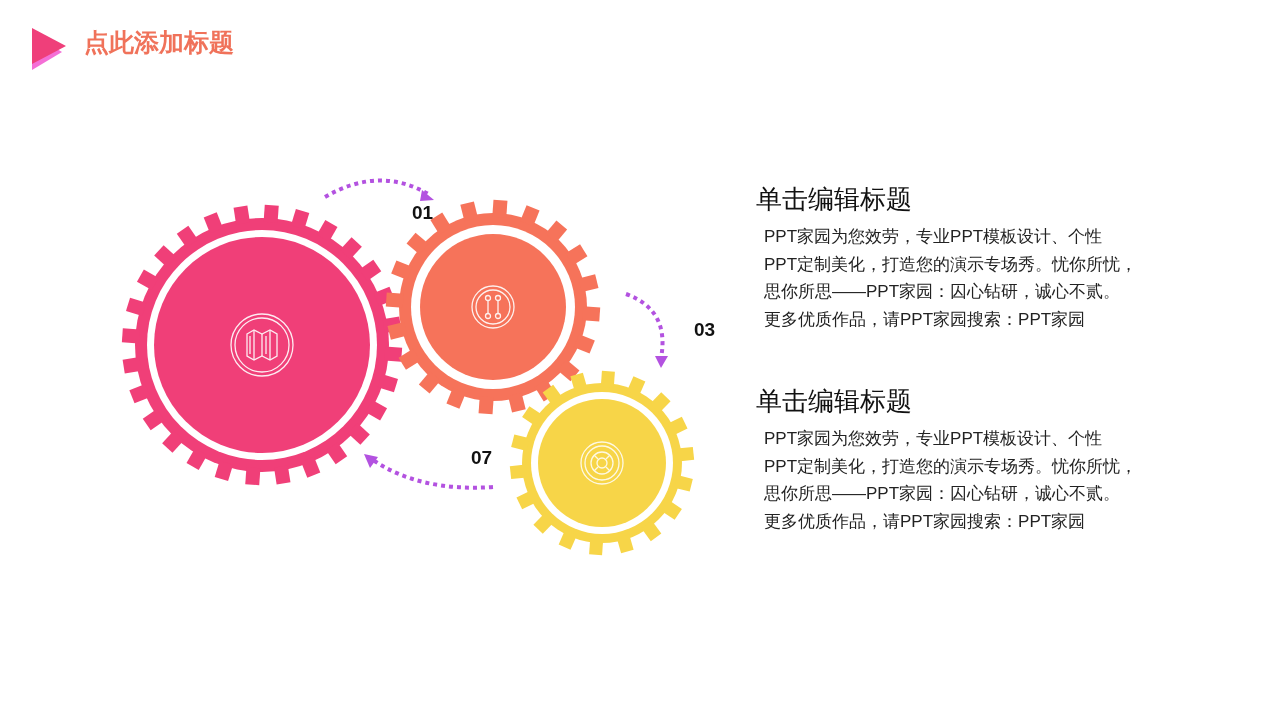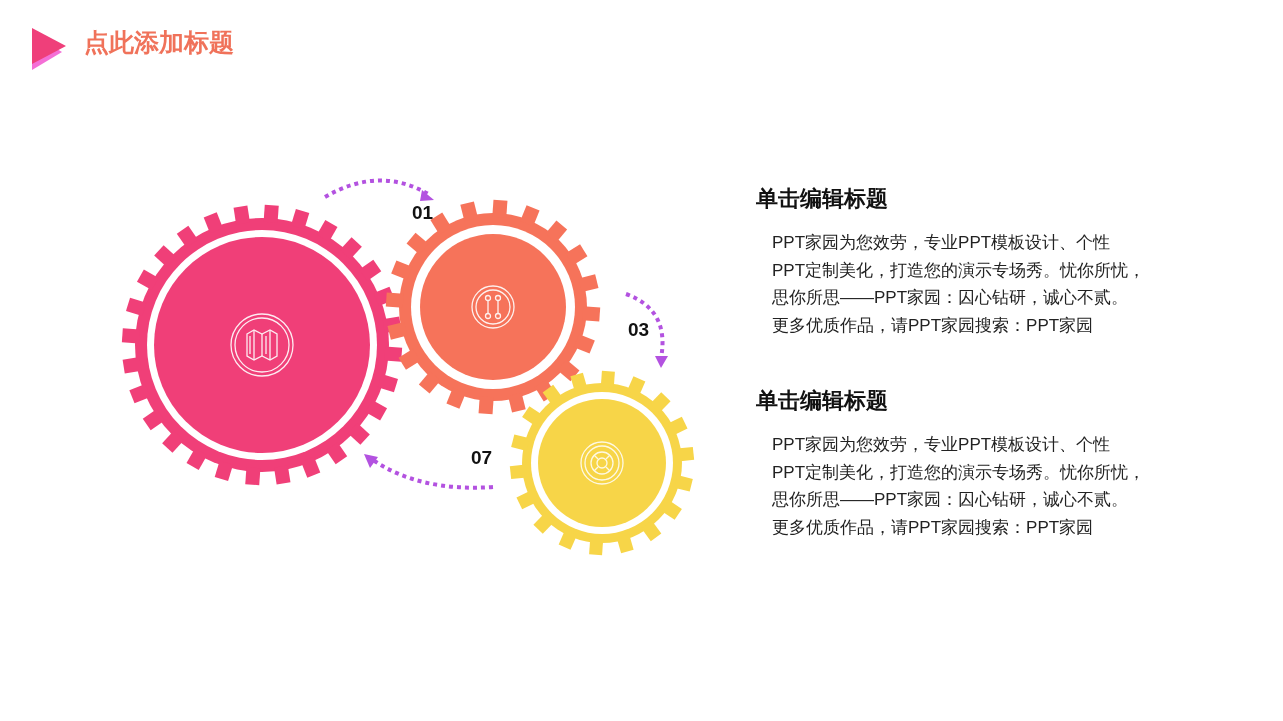--- a/index.html
+++ b/index.html
@@ -4,22 +4,22 @@
 <style>
   html, body { margin:0; padding:0; background:#ffffff; }
   body { width:1283px; height:721px; position:relative; overflow:hidden;
          font-family:"Liberation Sans","DejaVu Sans",sans-serif; }
   .header { position:absolute; left:30px; top:26px; height:46px; display:flex; align-items:flex-start; }
   .header svg { width:40px; height:46px; }
   .header-title { margin-left:14px; font-size:25px; font-weight:bold; color:#f0725a; letter-spacing:0px; }
   .diagram { position:absolute; left:0; top:0; width:1283px; height:721px; }
   .num { position:absolute; font-size:19px; font-weight:bold; color:#111;margin-left:46px; }
   .block { position:absolute; left:756px; width:420px; }
-  .block-title { font-size:22px; font-weight:bold; color:#111; margin:0 0 10px 0; line-height:28px; }
-  .block-body { font-size:17px; color:#222; line-height:27.5px; margin:16px; }
+  .block-title { font-size:26px; font-weight:normal; color:#111; margin:0 0 10px 0; line-height:28px; }
+  .block-body { font-size:17px; color:#222; line-height:27.5px; margin:8px; }
   .block-body span { display:block; white-space:nowrap; }
 </style>
 </head>
 <body>
 
 <div class="header">
   <svg viewBox="0 0 40 46">
     <polygon points="2,8 2,44 32,26" fill="#f46fd6"></polygon>
     <polygon points="2,2 2,38 36,20" fill="#ef3f7a"></polygon>
   </svg>
@@ -152,21 +152,21 @@
       <circle r="21"></circle>
       <circle r="17"></circle>
       <circle r="11"></circle>
       <circle r="5"></circle>
       <path d="M-8,-8 L-4,-4 M8,-8 L4,-4 M-8,8 L-4,4 M8,8 L4,4"></path>
     </g>
   </g>
 </svg>
 
 <span class="num" style="left:366px; top:202px;">01</span>
-<span class="num" style="left:582px; top:319px;text-align:center;">03</span>
+<span class="num" style="left:648px; top:319px;text-align:center;">03</span>
 <span class="num" style="left:425px; top:447px;">07</span>
 
 <div class="block" style="top:185px;">
   <h3 class="block-title">单击编辑标题</h3>
   <p class="block-body">
     <span>PPT家园为您效劳，专业PPT模板设计、个性</span>
     <span>PPT定制美化，打造您的演示专场秀。忧你所忧，</span>
     <span>思你所思——PPT家园：囚心钻研，诚心不贰。</span>
     <span>更多优质作品，请PPT家园搜索：PPT家园</span>
   </p>

